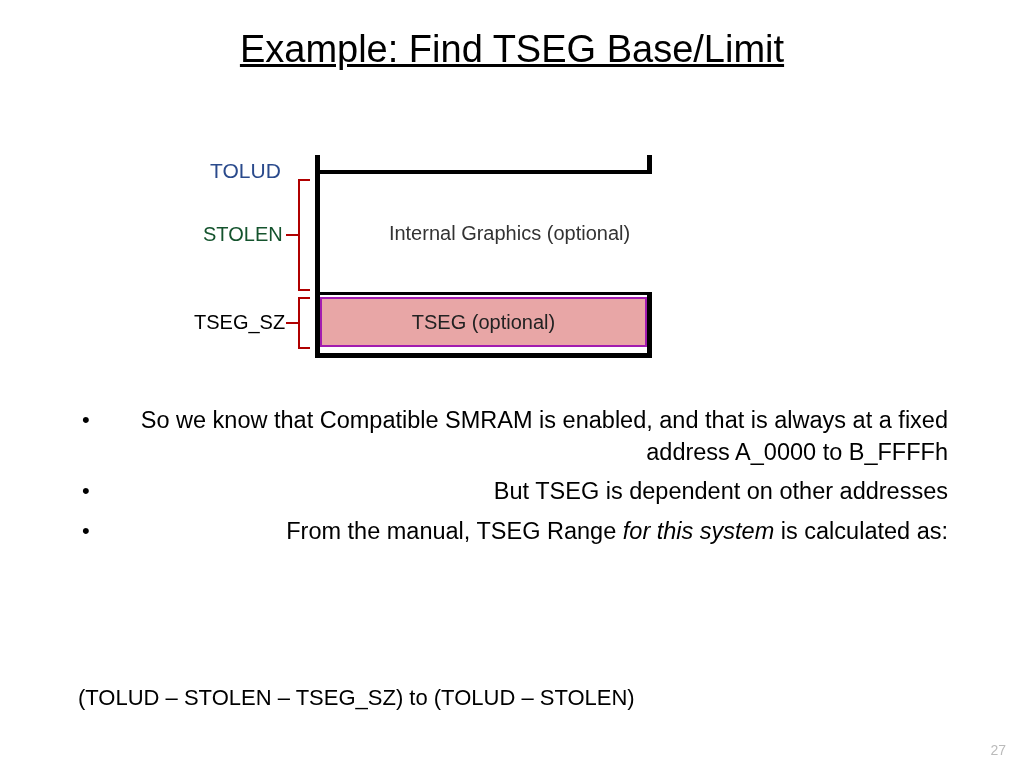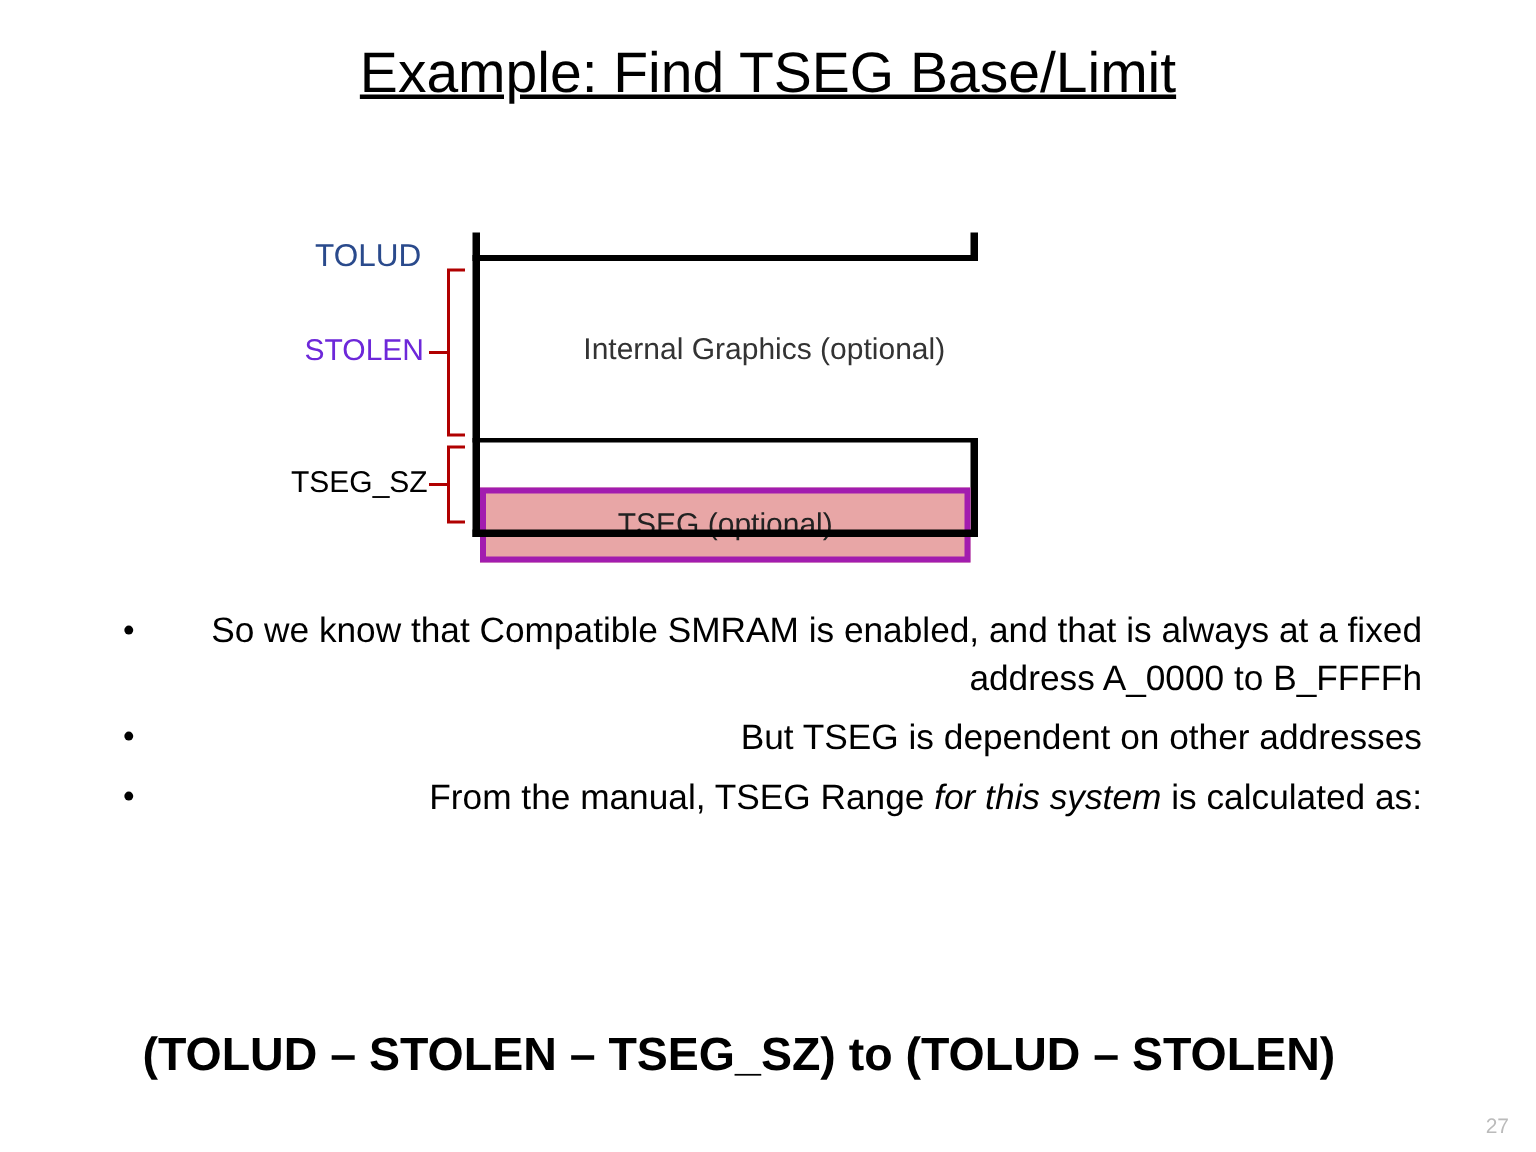--- a/index.html
+++ b/index.html
@@ -71,27 +71,26 @@
     height: 3px;
     background: #000;
   }
   .row-tseg {
     position: absolute;
     left: 135px;
     top: 142px;
     width: 327px;
     height: 50px;
     background: #e8a6a6;
-    border: 4px solid #a21caf;
+    border: 2px solid #a21caf;
     display: flex;
     align-items: center;
     justify-content: center;
     font-size: 20px;
     color: #222;
-    margin-top: 28px;
   }
   .hline-bottom {
     position: absolute;
     left: 130px;
     top: 198px;
     width: 337px;
     height: 5px;
     background: #000;
   }
   .lbl-tolud {
@@ -99,21 +98,21 @@
     left: 25px;
     top: 4px;
     color: #2a4a8c;
     font-size: 21px;
   }
   .lbl-stolen {
     position: absolute;
     left: 18px;
     top: 68px;
     font-size: 20px;
-    color: #6d28d9;
+    color: #14532d;
   }
   .lbl-tsegsz {
     position: absolute;
     left: 9px;
     top: 156px;
     font-size: 20px;
     color: #000;
   }
   
   .bracket {
@@ -166,24 +165,24 @@
   }
   .bullets li::before {
     content: "•";
     position: absolute;
     left: 4px;
     top: 0;
     font-size: 22px;
   }
   .formula {
     position: absolute;
-    left: 95px;
+    left: 78px;
     top: 685px;
-    font-size: 31px;
-    font-weight: bold;
+    font-size: 22px;
+    font-weight: normal;
   }
   .pagenum {
     position: absolute;
     right: 18px;
     bottom: 10px;
     font-size: 14px;
     color: #bbb;
   }
   .italic { font-style: italic; }
 </style>

